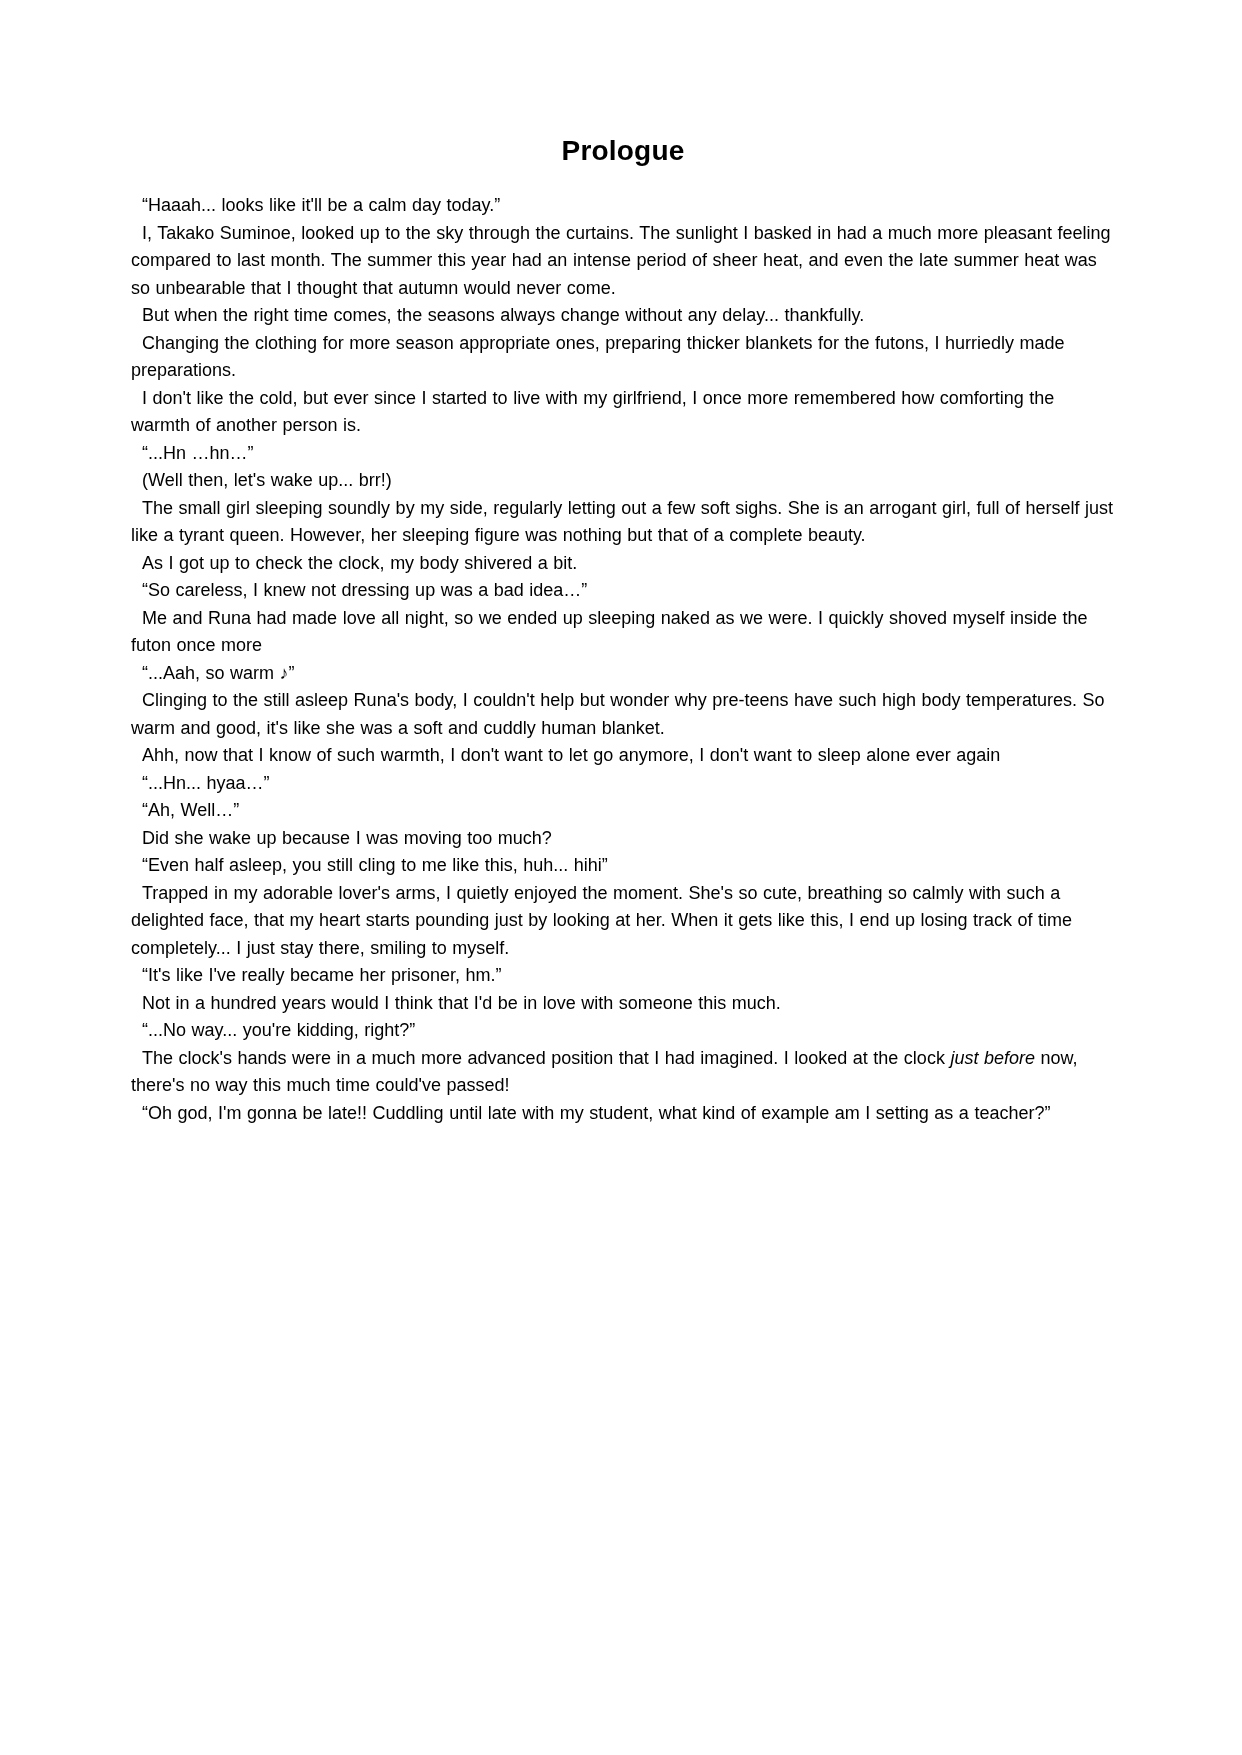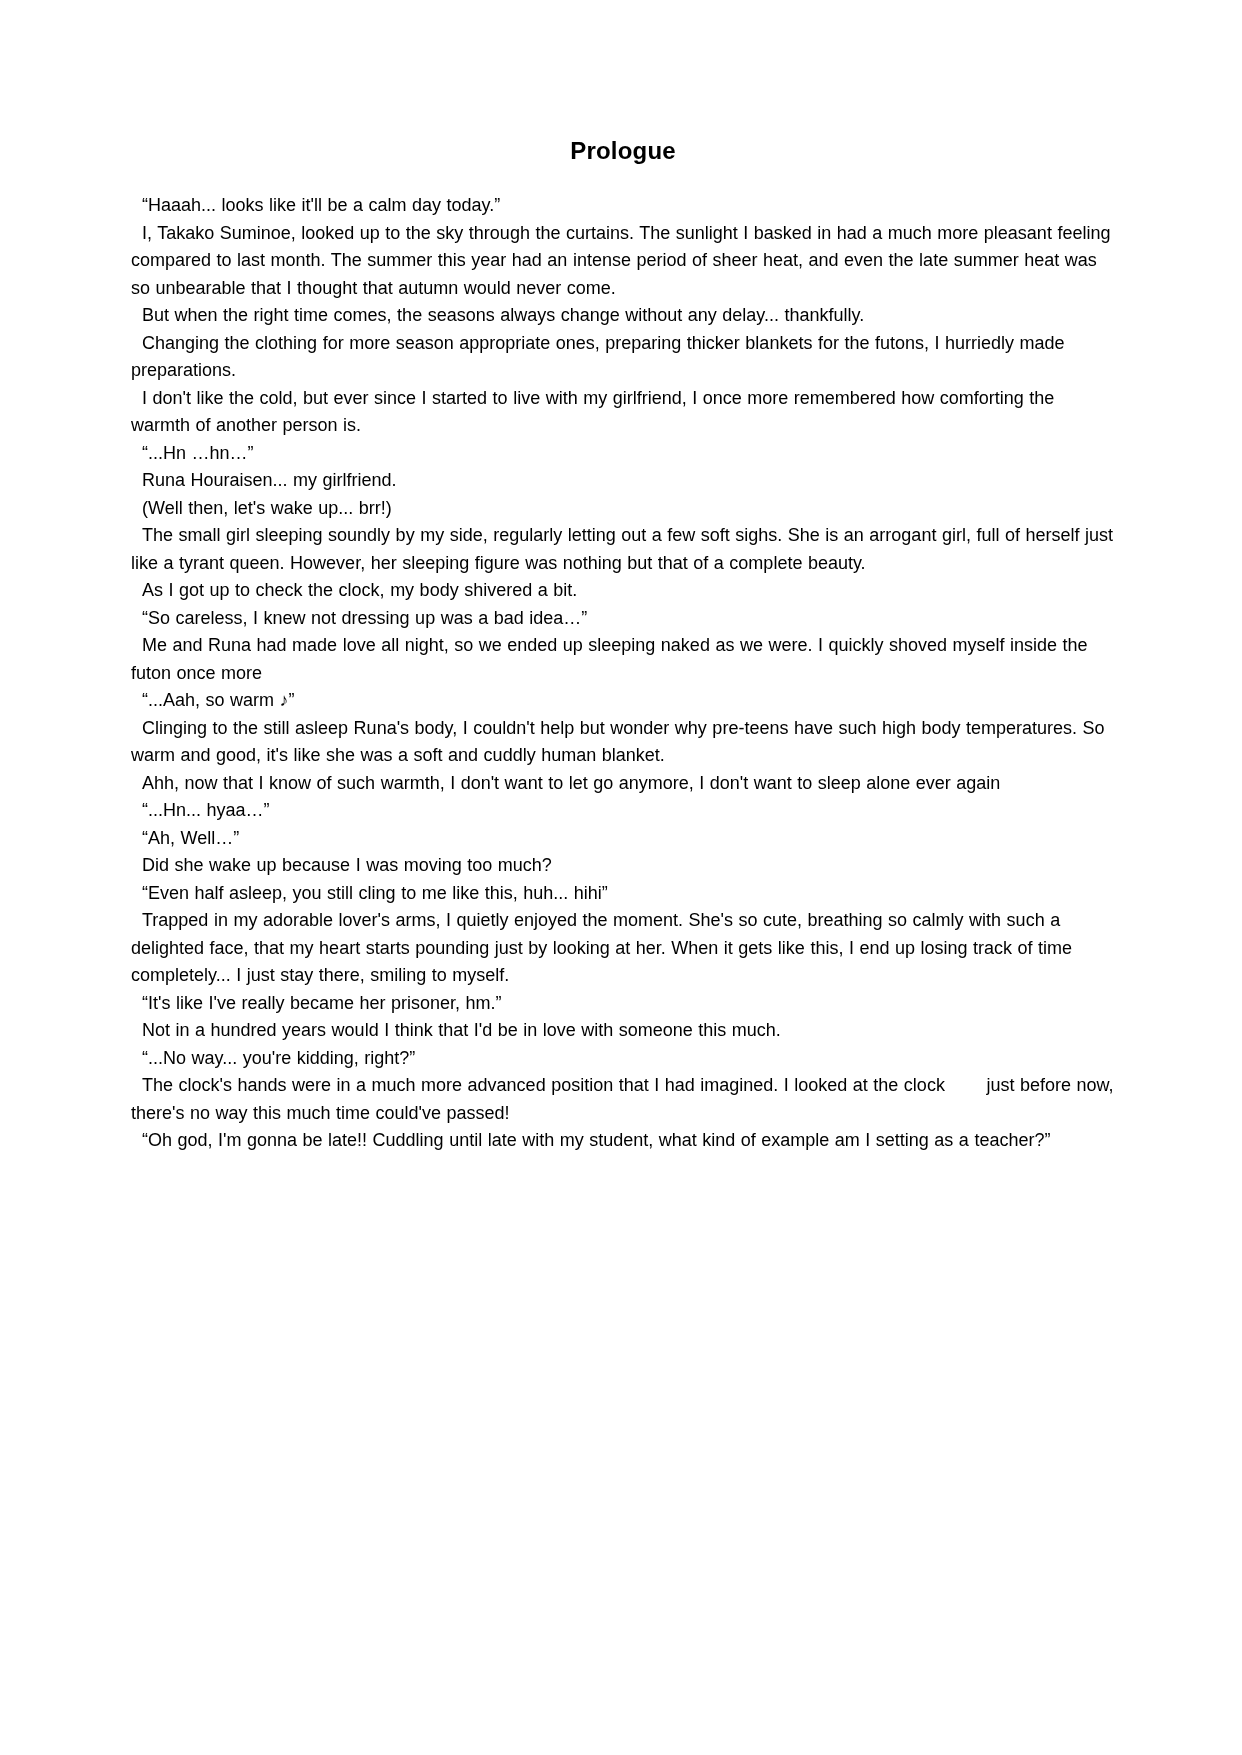--- a/index.html
+++ b/index.html
@@ -13,55 +13,54 @@
     height: 1755px;
     margin: 0 auto;
     background: #ffffff;
     color: #000000;
     font-family: "Liberation Sans", sans-serif;
     box-sizing: border-box;
     padding: 137px 127px 40px 131px;
     overflow: hidden;
   }
   .doc-title {
-    font-size: 24px;
+    font-size: 28px;
     font-weight: bold;
     text-align: center;
     line-height: 27.5px;
     margin: 0 0 27.5px 0;
     letter-spacing: 0.2px;
   }
   .doc-body {
     width: 100%;
   }
   .para {
     margin: 0;
     font-size: 18px;
     line-height: 27.5px;
     text-indent: 11px;
     word-spacing: 0.5px;
     white-space: pre-wrap;
   }
   .italic {
-    margin-left: 36px;
+    font-style: italic;
   }
 </style>
 </head>
 <body>
 
 <div class="page" style="background: rgb(255, 255, 255); color: rgb(0, 0, 0);">
   <h1 class="doc-title">Prologue</h1>
   <div class="doc-body">
       <p class="para">“Haaah... looks like it'll be a calm day today.”</p>
       <p class="para">I, Takako Suminoe, looked up to the sky through the curtains. The sunlight I basked in had a much more pleasant feeling compared to last month. The summer this year had an intense period of sheer heat, and even the late summer heat was so unbearable that I thought that autumn would never come.</p>
       <p class="para">But when the right time comes, the seasons always change without any delay... thankfully.</p>
       <p class="para">Changing the clothing for more season appropriate ones, preparing thicker blankets for the futons, I hurriedly made preparations.</p>
       <p class="para">I don't like the cold, but ever since I started to live with my girlfriend, I once more remembered how comforting the warmth of another person is.</p>
       <p class="para">“...Hn …hn…”</p>
-      <p class="para">Runa Houraisen... my girlfriend.</p>
       <p class="para">(Well then, let's wake up... brr!)</p>
       <p class="para">The small girl sleeping soundly by my side, regularly letting out a few soft sighs. She is an arrogant girl, full of herself just like a tyrant queen. However, her sleeping figure was nothing but that of a complete beauty.</p>
       <p class="para">As I got up to check the clock, my body shivered a bit.</p>
       <p class="para">“So careless, I knew not dressing up was a bad idea…”</p>
       <p class="para">Me and Runa had made love all night, so we ended up sleeping naked as we were. I quickly shoved myself inside the futon once more</p>
       <p class="para">“...Aah, so warm ♪”</p>
       <p class="para">Clinging to the still asleep Runa's body, I couldn't help but wonder why pre-teens have such high body temperatures. So warm and good, it's like she was a soft and cuddly human blanket.</p>
       <p class="para">Ahh, now that I know of such warmth, I don't want to let go anymore, I don't want to sleep alone ever again</p>
       <p class="para">“...Hn... hyaa…”</p>
       <p class="para">“Ah, Well…”</p>

